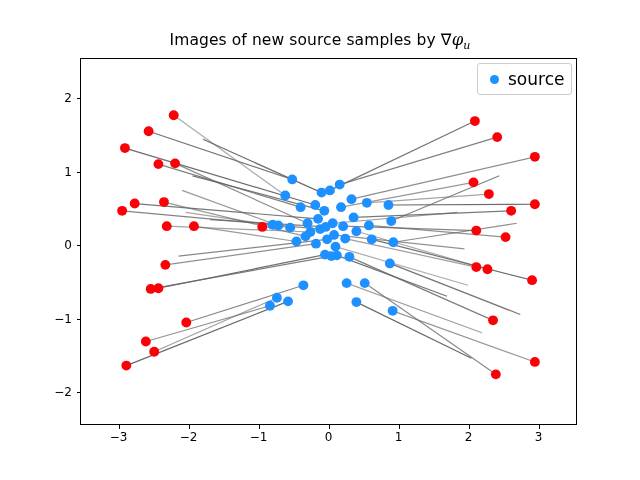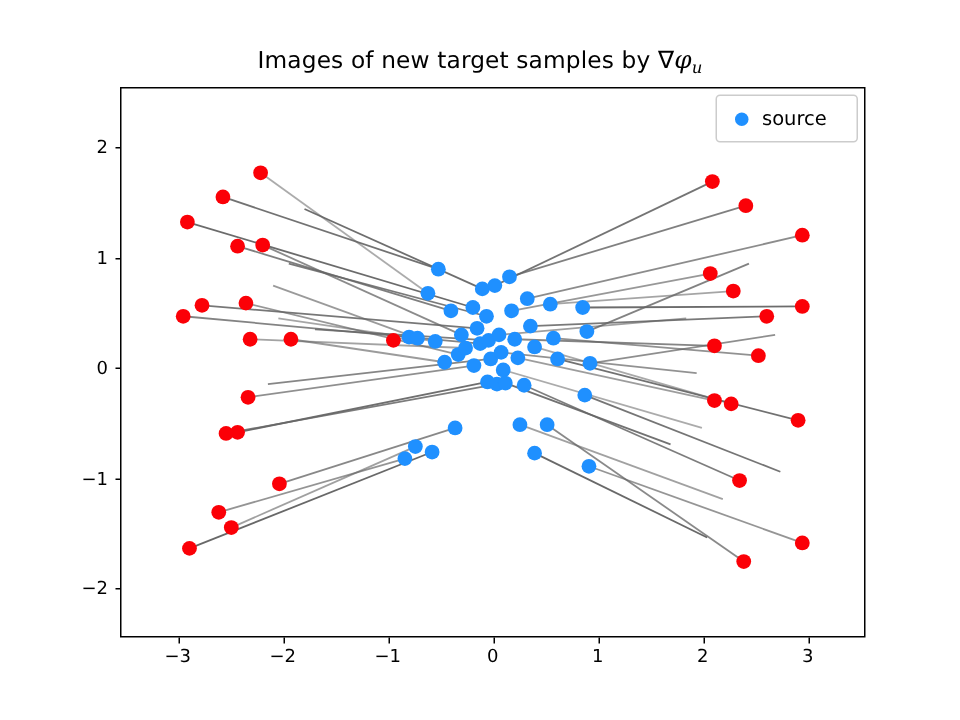--- a/index.html
+++ b/index.html
@@ -19,29 +19,29 @@
   .xtl{transform:translateX(-50%);top:430px;}
   .ytl{transform:translateY(-50%);text-align:right;}
   .tickmark{position:absolute;background:#000;}
   .xtick{width:1px;height:3.5px;top:425px;}
   .ytick{height:1px;width:3.5px;left:76.5px;}
   #legend{position:absolute;left:477px;top:63px;width:95px;
           border:1px solid #cccccc;border-radius:3px;background:rgba(255,255,255,.88);
           padding:5px 7px 5px 6px;box-sizing:border-box;}
   .legend-row{display:flex;align-items:center;height:20px;}
   .legend-dot{width:9px;height:9px;border-radius:50%;margin:0 9px 0 6px;flex:0 0 auto;}
-  .legend-text{font-size:13px;color:#000;}
+  .legend-text{font-size:17px;color:#000;}
 </style>
 </head>
 <body>
 
 <div id="figure">
 
   <div id="plot-title">
-    <span>Images of new target samples by </span><span class="nabla">∇</span><span class="phi">φ</span><span class="sub">u</span>
+    <span>Images of new source samples by </span><span class="nabla">∇</span><span class="phi">φ</span><span class="sub">u</span>
   </div>
 
   <div id="axes">
     <svg id="canvas" viewBox="0 0 497 367" preserveAspectRatio="none">
       <g id="lines-layer">
           <line x1="205.1" y1="137.25799999999995" x2="93.09999999999997" y2="56.51799999999997" stroke="#666666" stroke-width="1.2" stroke-opacity="0.55"></line>
           <line x1="212.1" y1="121.10999999999999" x2="67.89999999999999" y2="72.666" stroke="#666666" stroke-width="1.2" stroke-opacity="0.92"></line>
           <line x1="220.5" y1="149.00199999999998" x2="77.69999999999999" y2="105.69599999999997" stroke="#666666" stroke-width="1.2" stroke-opacity="0.8400000000000001"></line>
           <line x1="227.5" y1="165.14999999999998" x2="94.49999999999999" y2="104.96199999999999" stroke="#666666" stroke-width="1.2" stroke-opacity="0.76"></line>
           <line x1="225.4" y1="178.362" x2="83.3" y2="143.864" stroke="#666666" stroke-width="1.2" stroke-opacity="0.68"></line>

